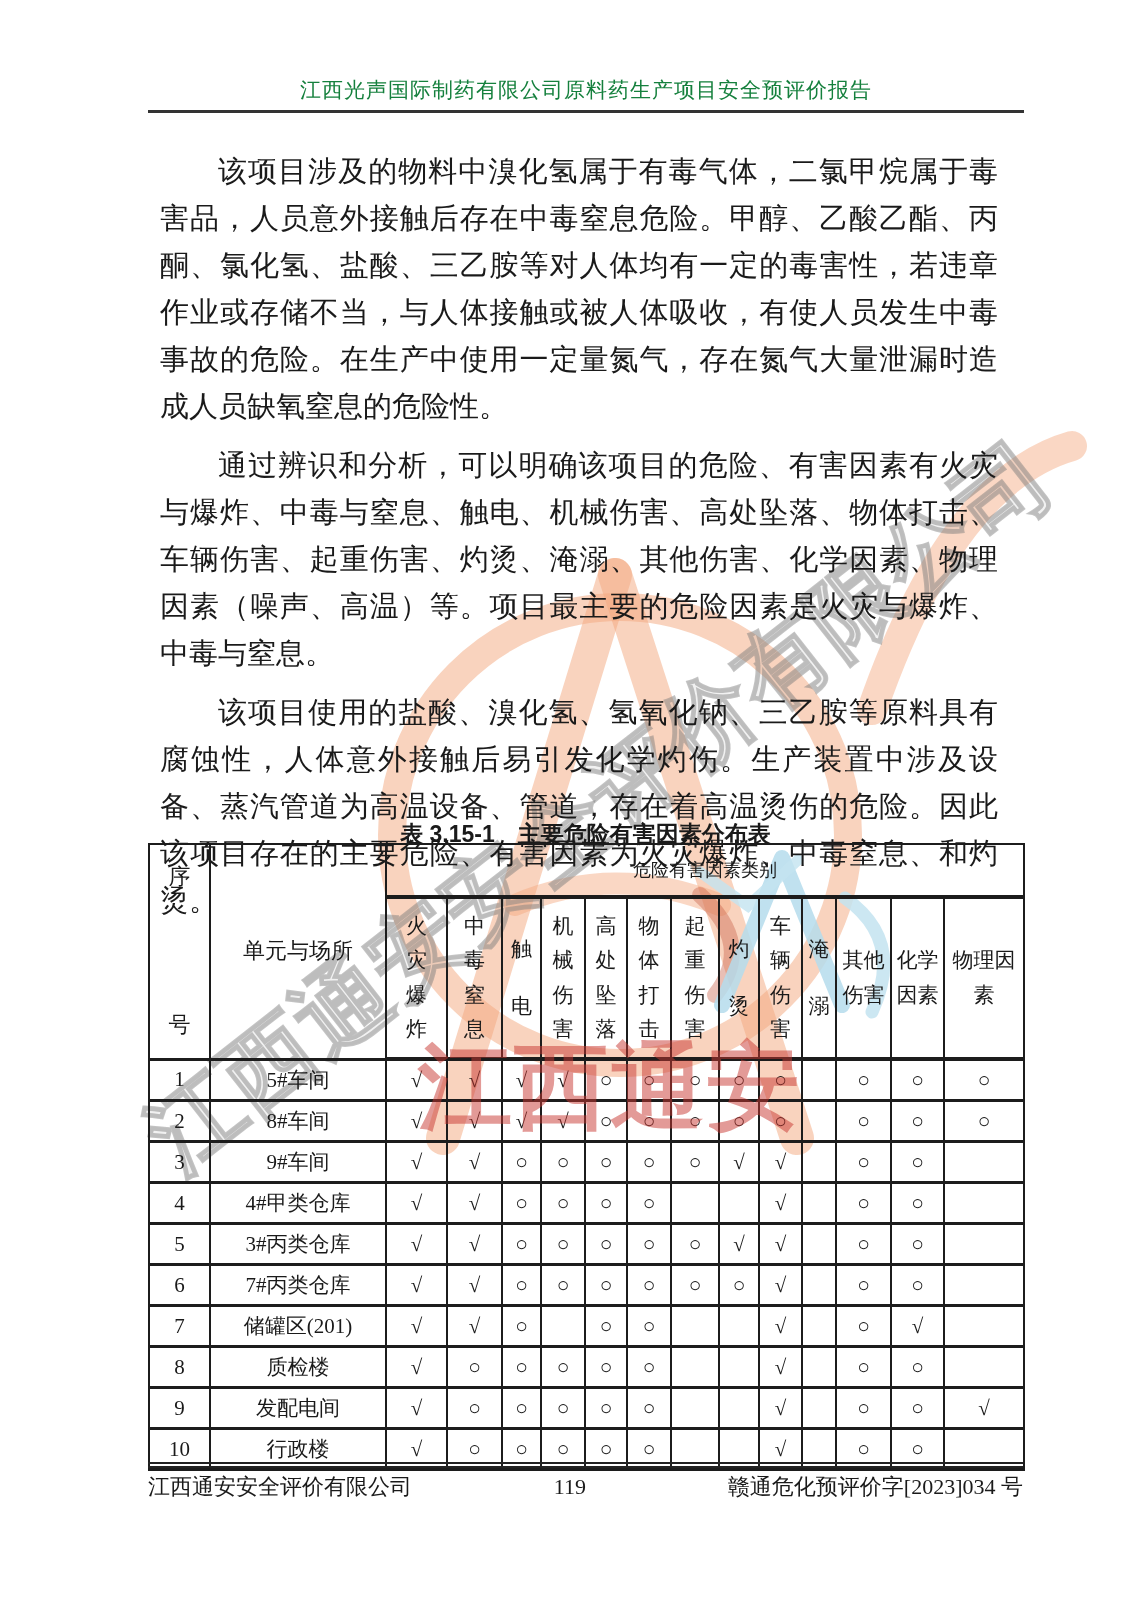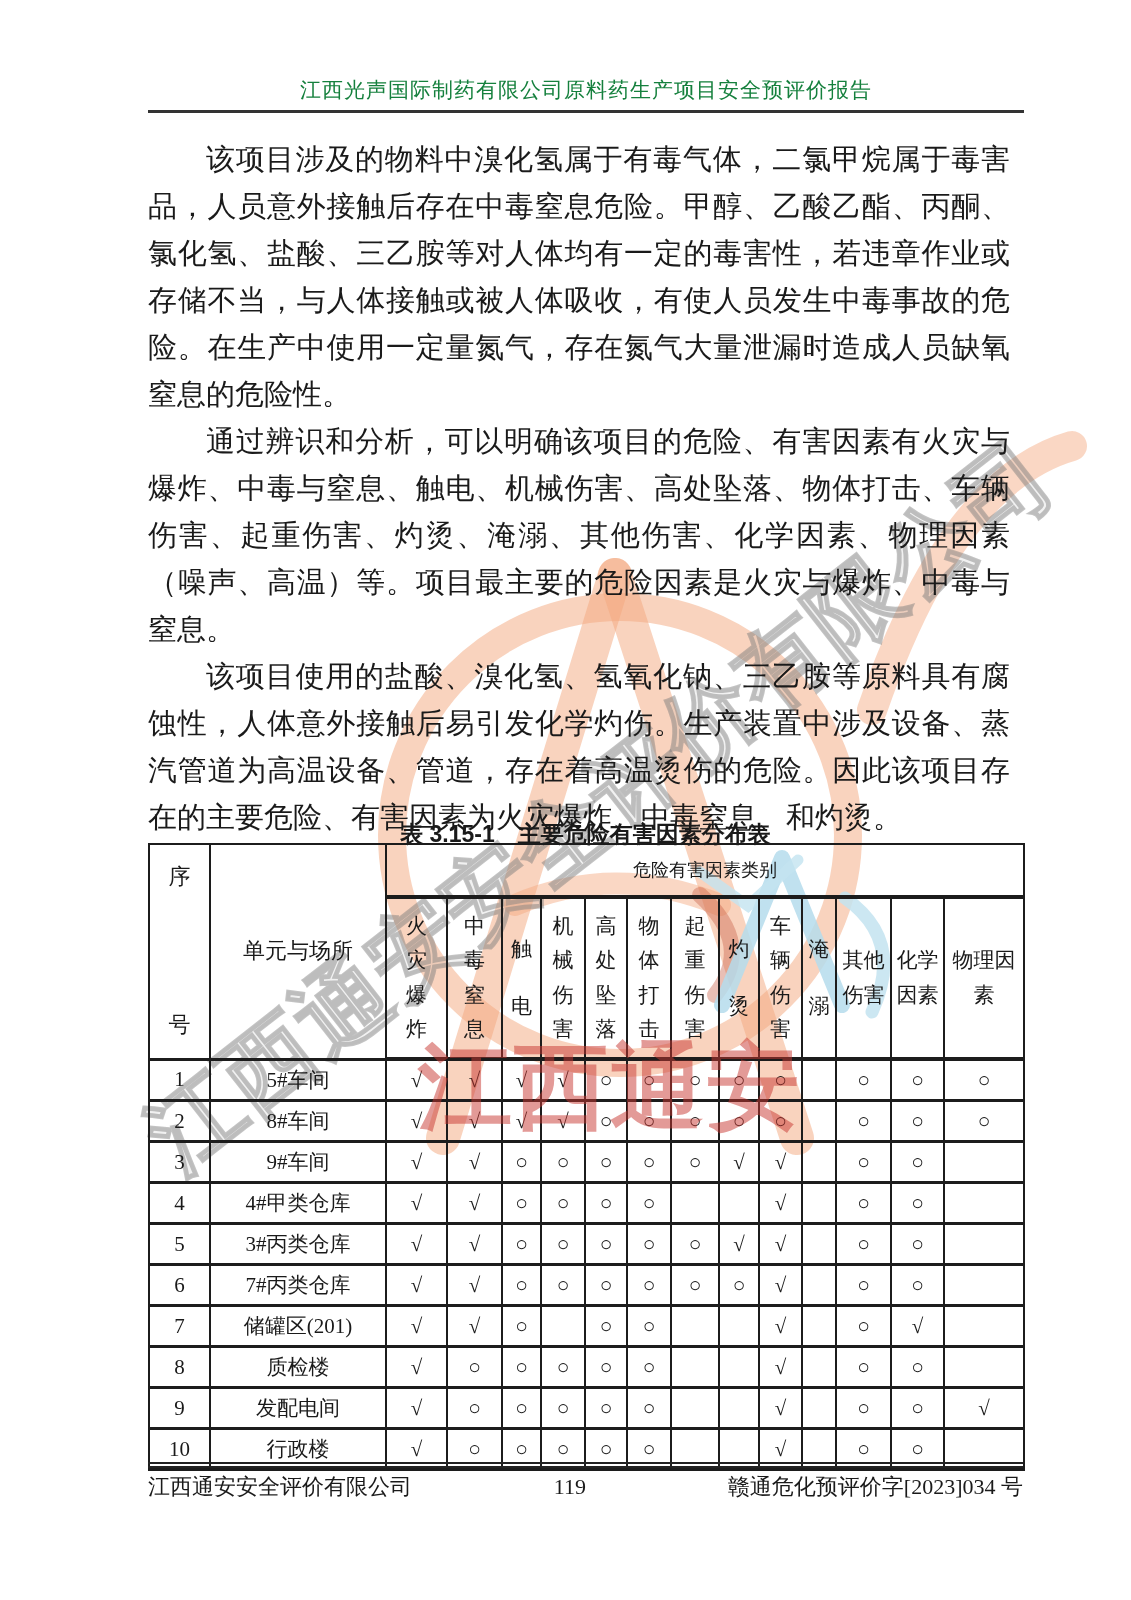--- a/index.html
+++ b/index.html
@@ -19,21 +19,21 @@
     position:absolute; top:110px; left:148px; width:876px; height:0;
     border-top:3px solid #333;
   }
 
   
   .body-text {
     position:absolute; top:136px; left:148px; width:862px;
     font-size:29px; line-height:47px;
     text-align:justify; text-align-last:left;
   }
-  .body-text p { margin:0; text-indent:2em; }
+  .body-text p { margin:12px; text-indent:2em; }
 
   
   .table-caption {
     position:absolute; top:799px; left:148px; width:875px;
     text-align:center; font-size:23px; font-weight:bold;
     font-family:Liberation Sans, sans-serif;
     margin-top:20px;
   }
 
   

